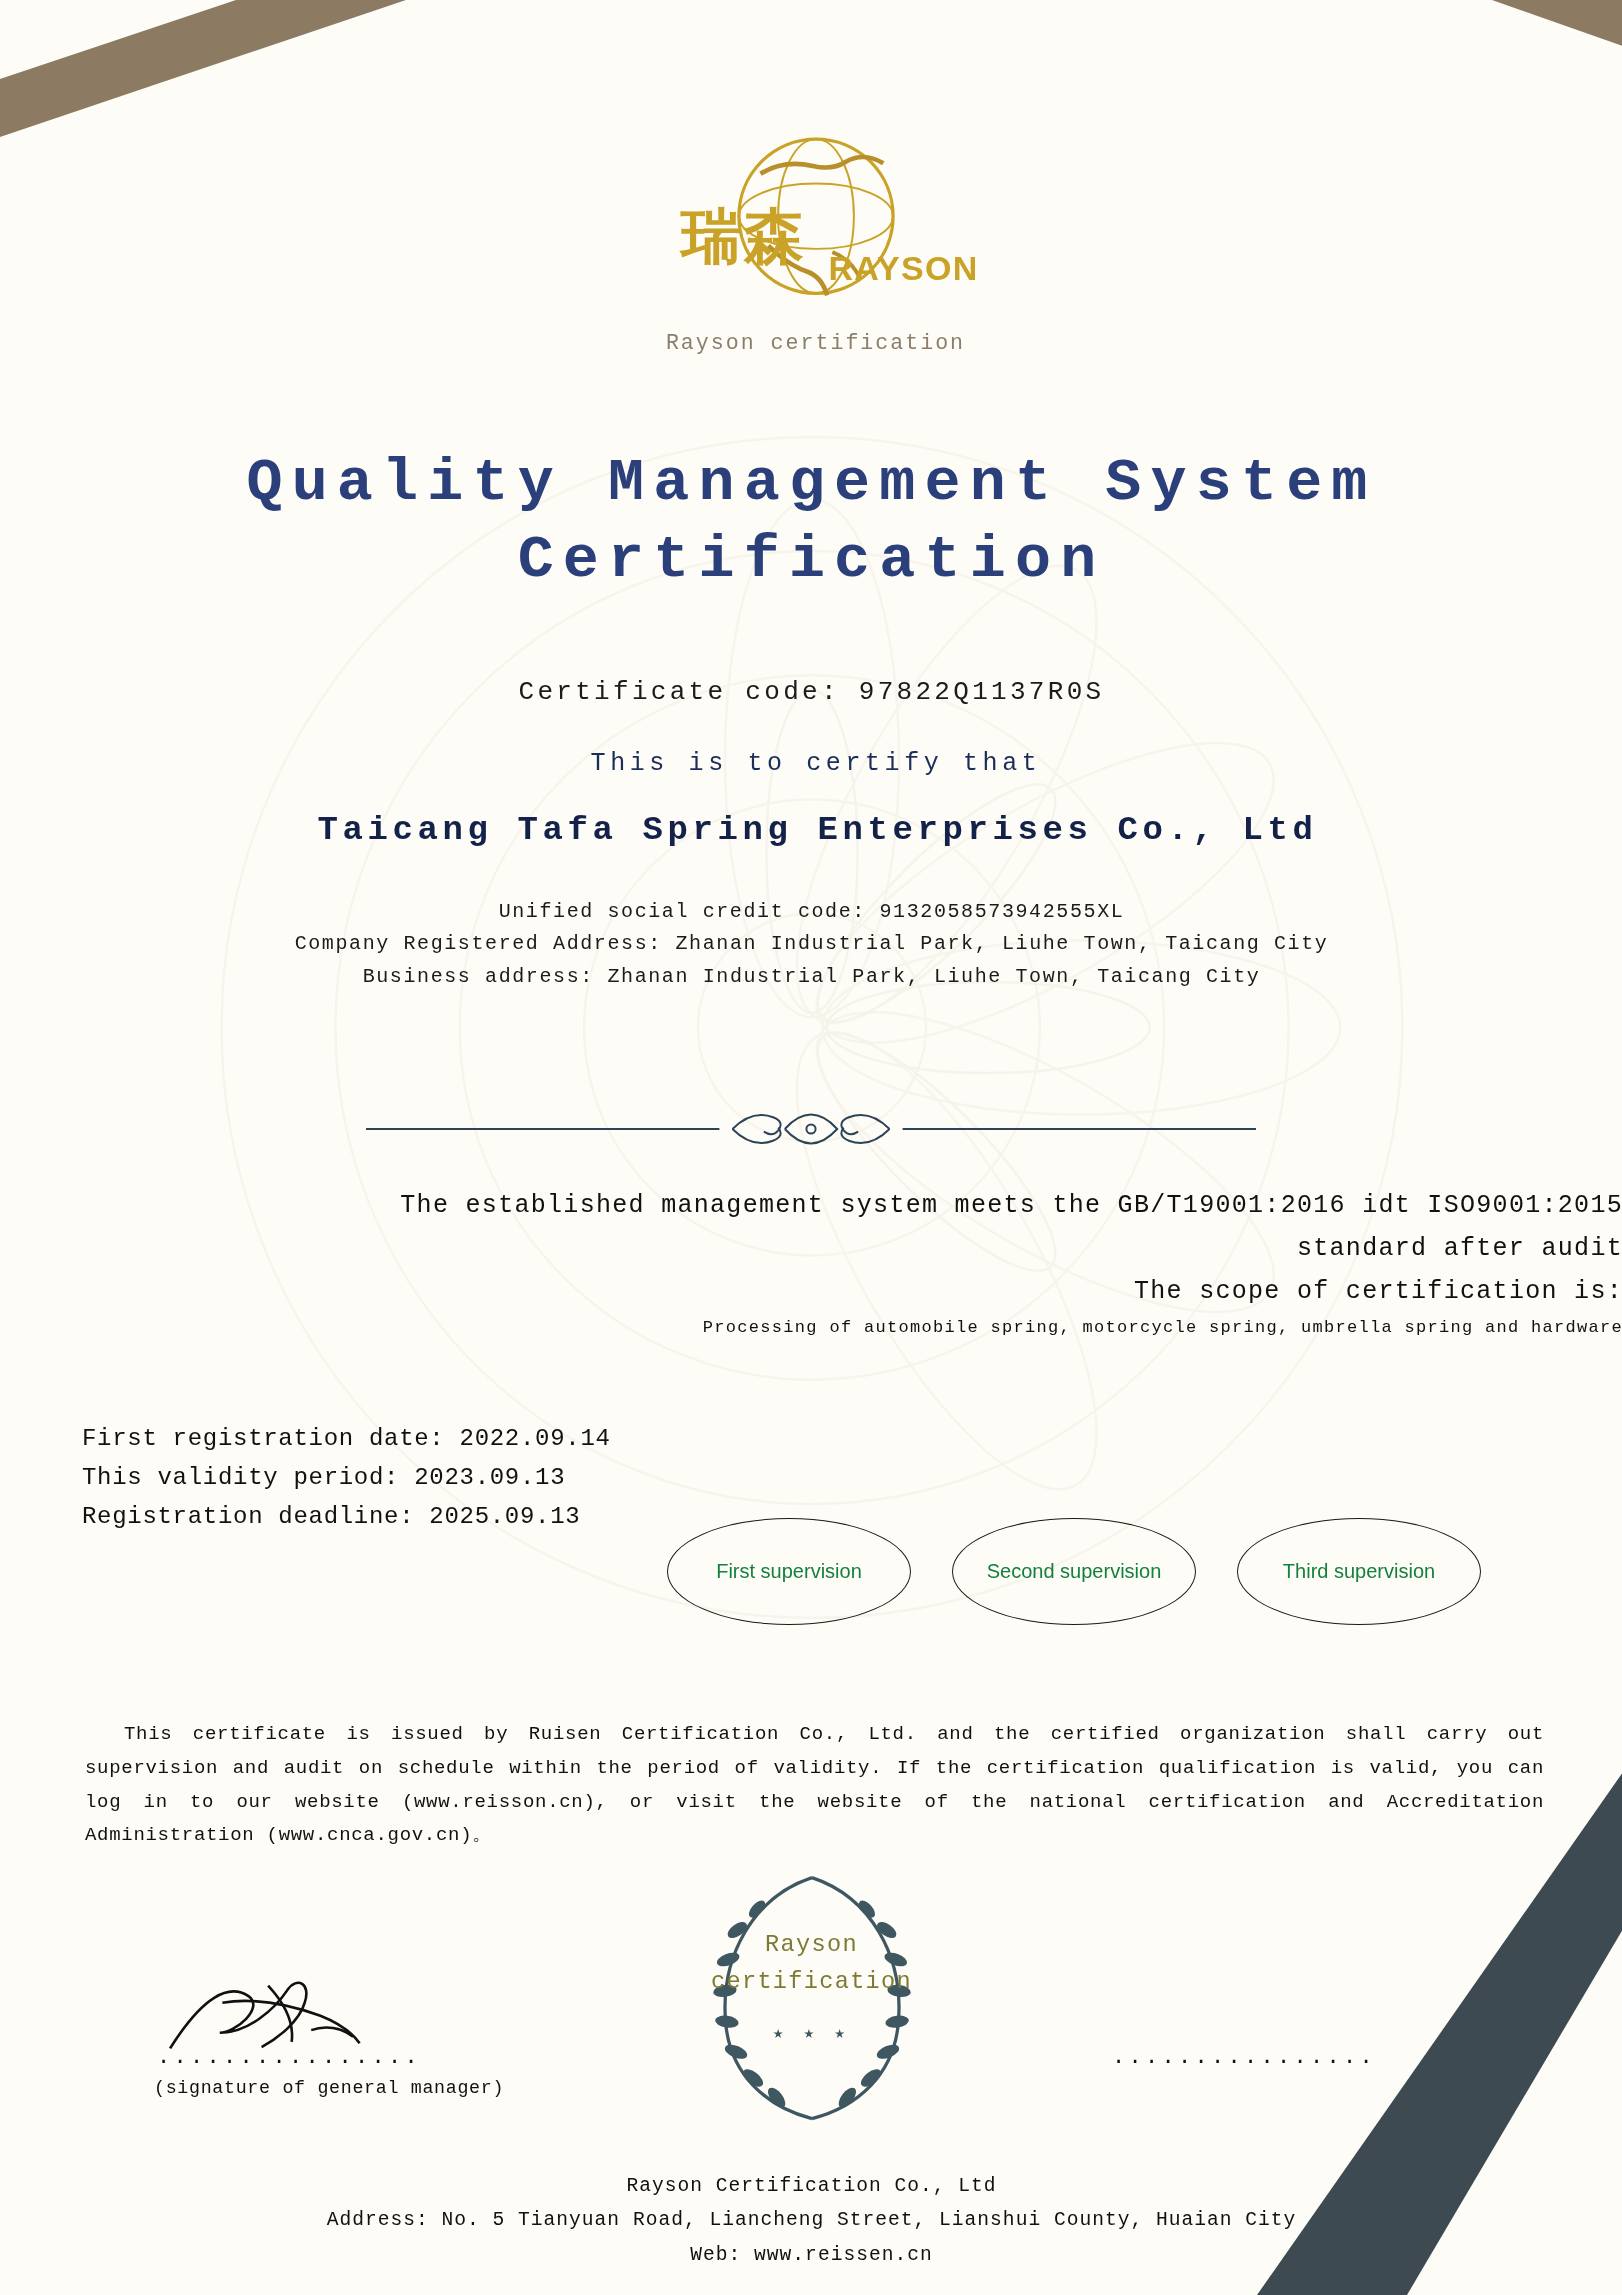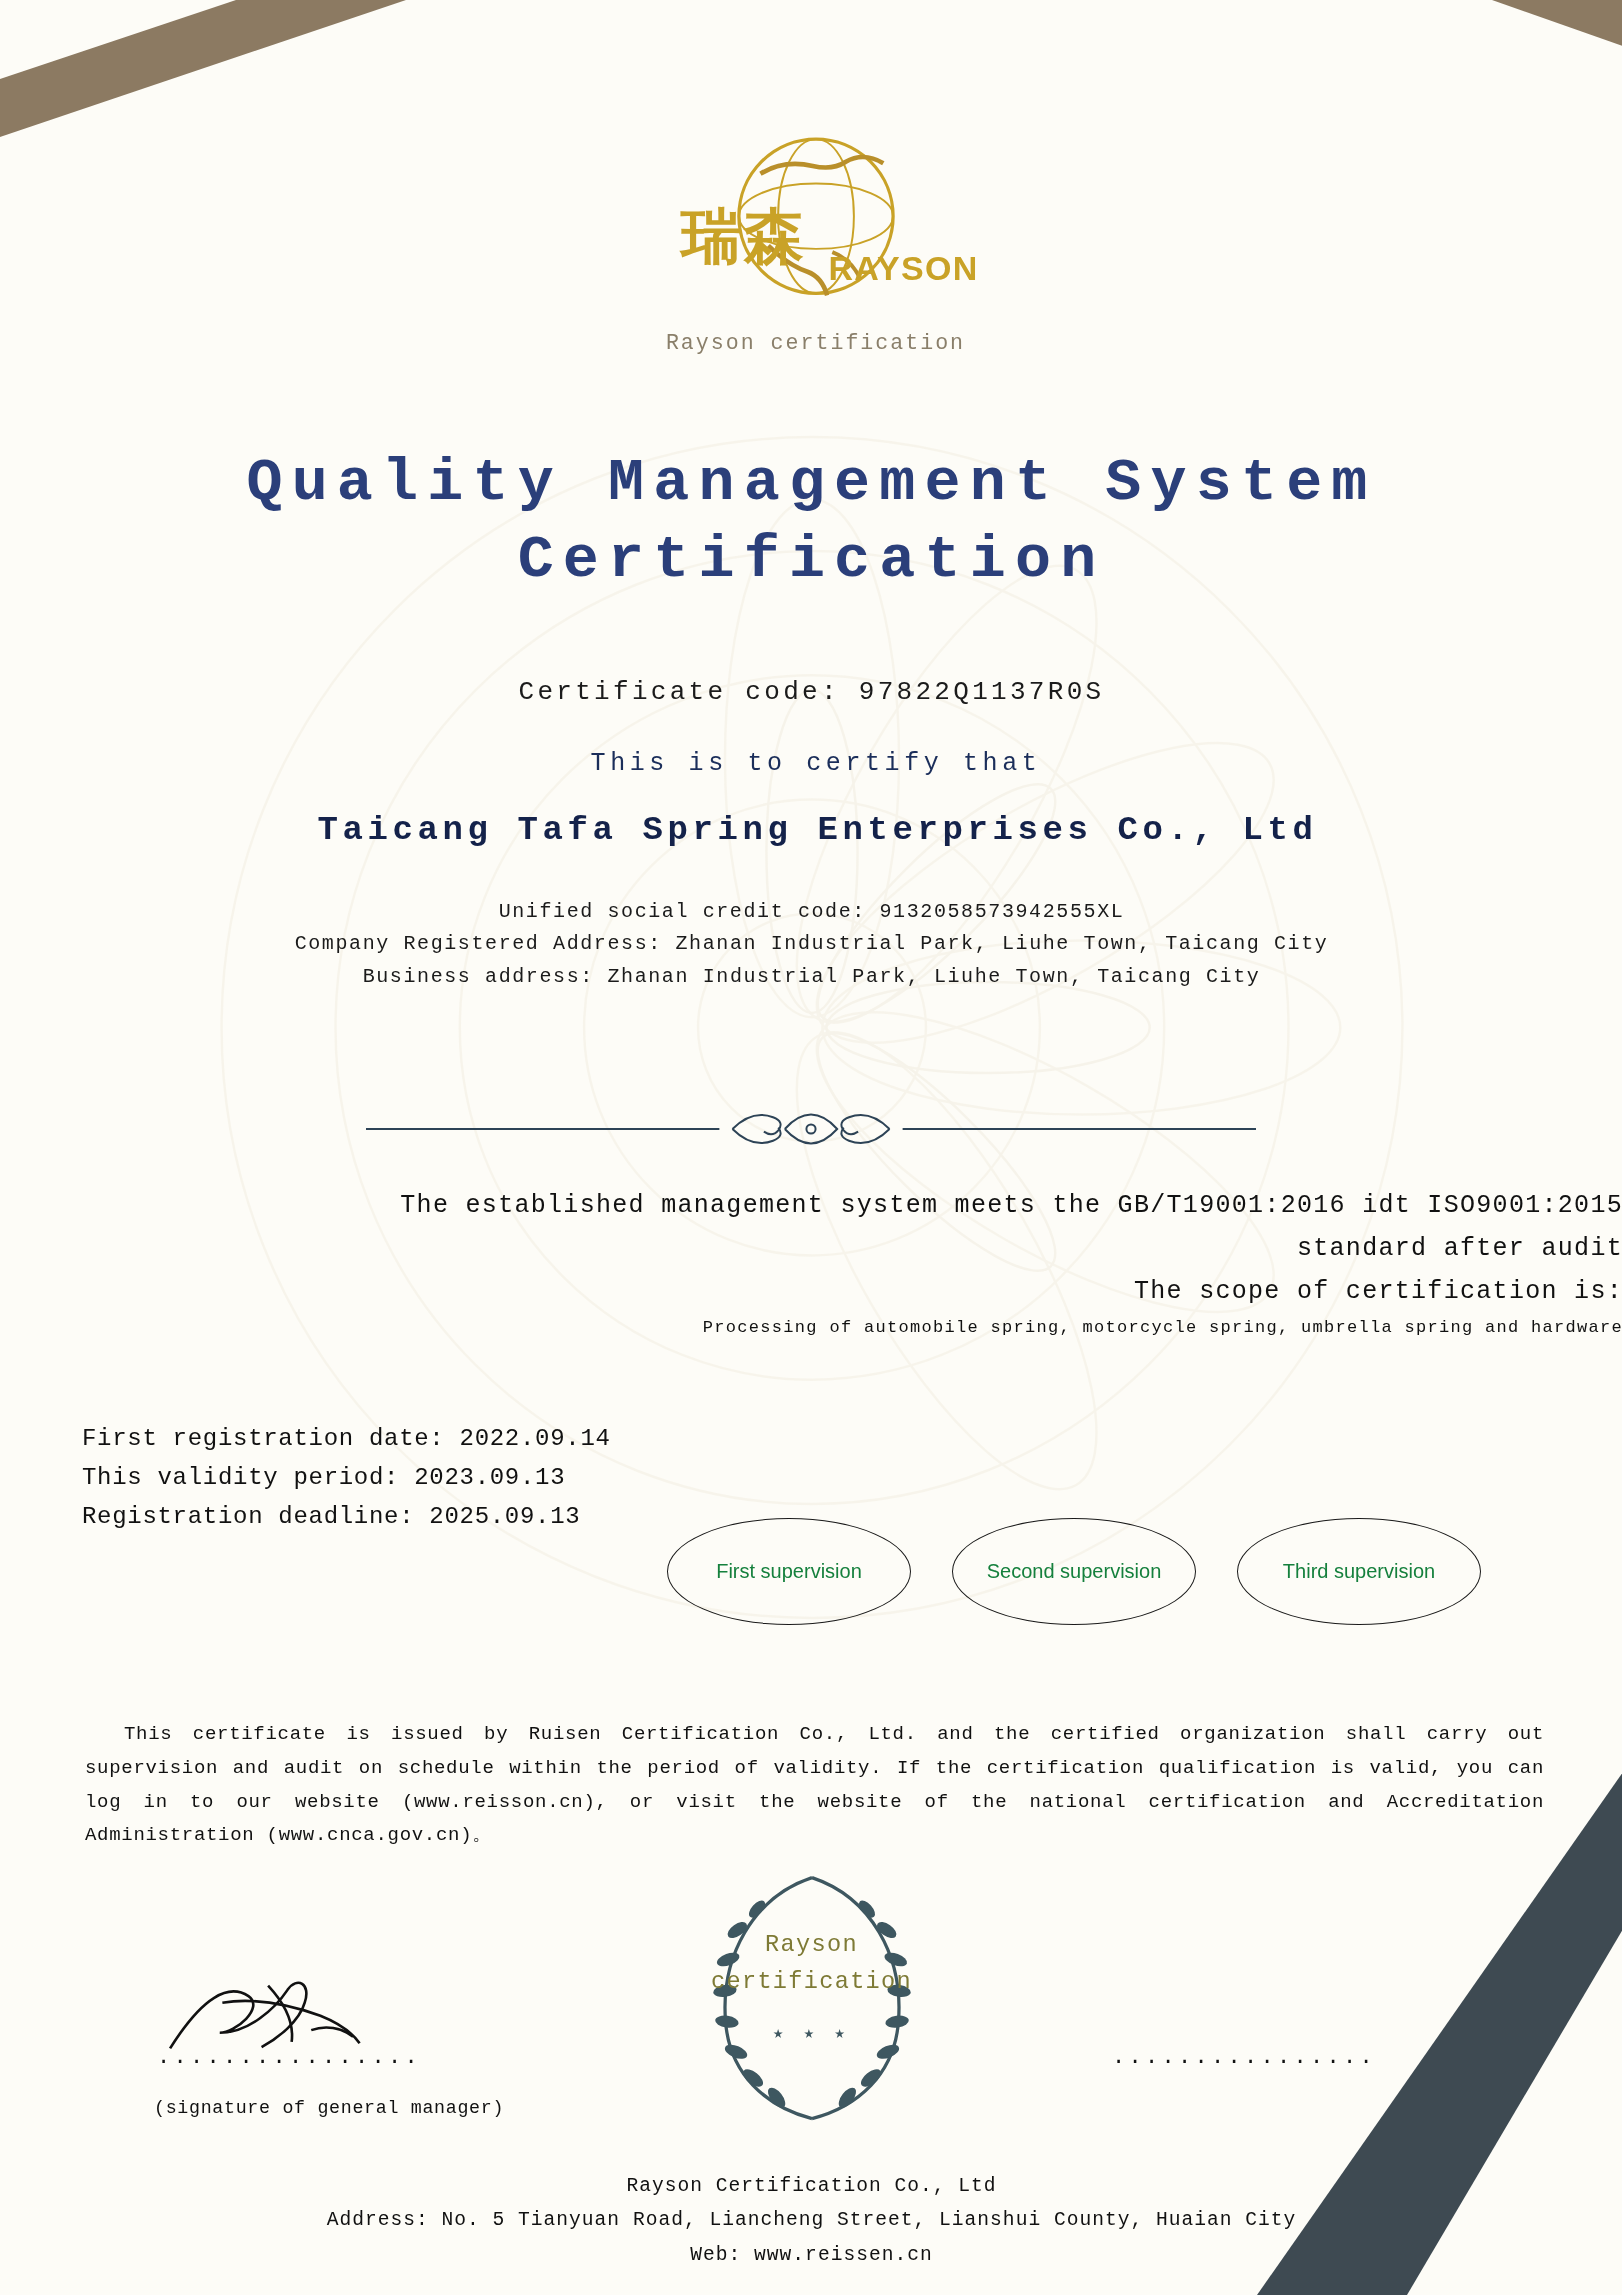--- a/index.html
+++ b/index.html
@@ -265,21 +265,20 @@
     letter-spacing: 3.3px;
     color: #111;
   }
   .sig-caption {
     position: absolute;
     top: 2078px;
     left: 154px;
     font-size: 18.3px;
     color: #111;
     letter-spacing: 0.7px;
-    margin-top: 20px;
   }
   .dots-right {
     position: absolute;
     top: 2045px;
     left: 1112px;
     font-size: 22px;
     letter-spacing: 3.3px;
     color: #111;
   }
 

